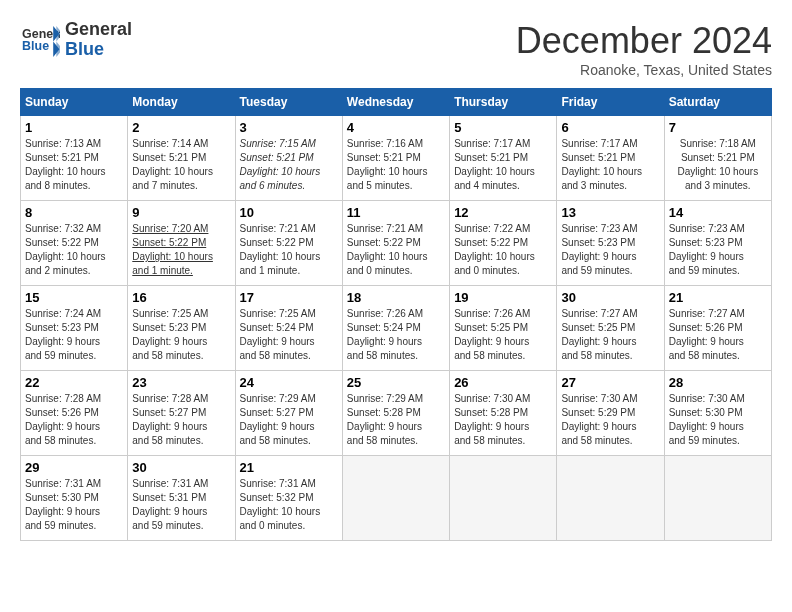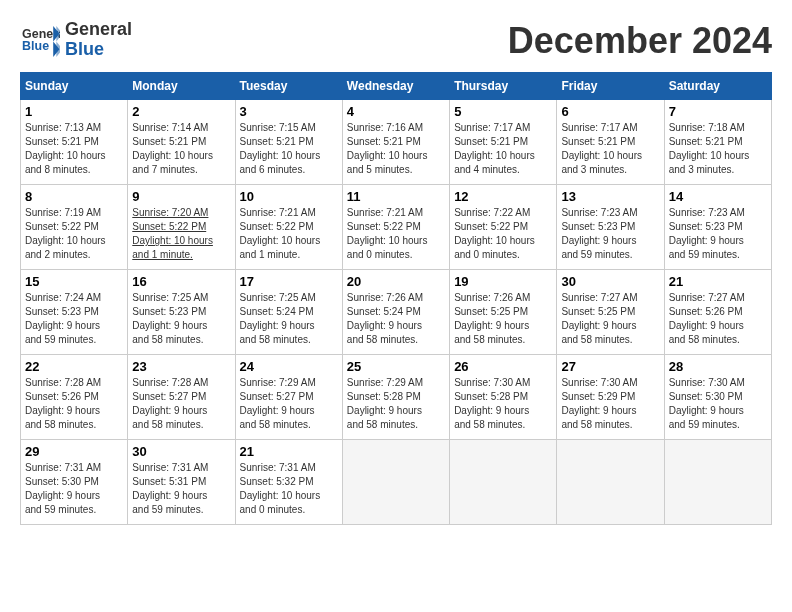--- a/index.html
+++ b/index.html
@@ -23,21 +23,21 @@
     .logo-icon {
       width: 40px;
       height: 35px;
       margin-right: 5px;
     }
     .title-block {
       text-align: right;
     }
     .month-title {
       font-size: 36px;
-      font-weight: bold;
+      font-weight: normal;
       color: #333;
     }
     .location {
       font-size: 14px;
       color: #555;
     }
     .calendar {
       width: 100%;
       border-collapse: collapse;
       font-size: 11px;
@@ -89,20 +89,21 @@
     </svg>
     <div>
       <div style="font-size:18px;font-weight:bold;color:#333;line-height:1.1;">
         <span style="color:#333;">General</span>
       </div>
       <div style="font-size:18px;font-weight:bold;color:#1a5fa8;line-height:1.1;">Blue</div>
     </div>
   </div>
   <div class="title-block">
     <div class="month-title">December 2024</div>
+    <div class="location">Roanoke, Texas, United States</div>
   </div>
 </div>
 
 <table class="calendar">
   <thead>
     <tr>
     <th>Sunday</th>
         <th>Monday</th>
         <th>Tuesday</th>
         <th>Wednesday</th>
@@ -122,21 +123,21 @@
         </td>
         <td>
           <span class="day-num">2</span>
           <div class="day-info" style="white-space: pre-line;">Sunrise: 7:14 AM
 Sunset: 5:21 PM
 Daylight: 10 hours
 and 7 minutes.</div>
         </td>
         <td>
           <span class="day-num">3</span>
-          <div class="day-info" style="white-space: pre-line;">Sunrise: 7:15 AM
+          <div class="day-info" style="white-space: pre-line; font-style: italic;">Sunrise: 7:15 AM
 Sunset: 5:21 PM
 Daylight: 10 hours
 and 6 minutes.</div>
         </td>
         <td>
           <span class="day-num">4</span>
           <div class="day-info" style="white-space: pre-line;">Sunrise: 7:16 AM
 Sunset: 5:21 PM
 Daylight: 10 hours
 and 5 minutes.</div>
@@ -150,30 +151,30 @@
         </td>
         <td>
           <span class="day-num">6</span>
           <div class="day-info" style="white-space: pre-line;">Sunrise: 7:17 AM
 Sunset: 5:21 PM
 Daylight: 10 hours
 and 3 minutes.</div>
         </td>
         <td>
           <span class="day-num">7</span>
-          <div class="day-info" style="white-space: pre-line;">Sunrise: 7:18 AM
+          <div class="day-info" style="white-space: pre-line; text-align: center;">Sunrise: 7:18 AM
 Sunset: 5:21 PM
 Daylight: 10 hours
 and 3 minutes.</div>
         </td>
       </tr>
       <tr class="week-row">
         <td>
           <span class="day-num">8</span>
-          <div class="day-info" style="white-space: pre-line;">Sunrise: 7:19 AM
+          <div class="day-info" style="white-space: pre-line;">Sunrise: 7:32 AM
 Sunset: 5:22 PM
 Daylight: 10 hours
 and 2 minutes.</div>
         </td>
         <td>
           <span class="day-num">9</span>
           <div class="day-info" style="white-space: pre-line; text-decoration: underline;">Sunrise: 7:20 AM
 Sunset: 5:22 PM
 Daylight: 10 hours
 and 1 minute.</div>
@@ -230,21 +231,21 @@
 and 58 minutes.</div>
         </td>
         <td>
           <span class="day-num">17</span>
           <div class="day-info" style="white-space: pre-line;">Sunrise: 7:25 AM
 Sunset: 5:24 PM
 Daylight: 9 hours
 and 58 minutes.</div>
         </td>
         <td>
-          <span class="day-num">20</span>
+          <span class="day-num">18</span>
           <div class="day-info" style="white-space: pre-line;">Sunrise: 7:26 AM
 Sunset: 5:24 PM
 Daylight: 9 hours
 and 58 minutes.</div>
         </td>
         <td>
           <span class="day-num">19</span>
           <div class="day-info" style="white-space: pre-line;">Sunrise: 7:26 AM
 Sunset: 5:25 PM
 Daylight: 9 hours

